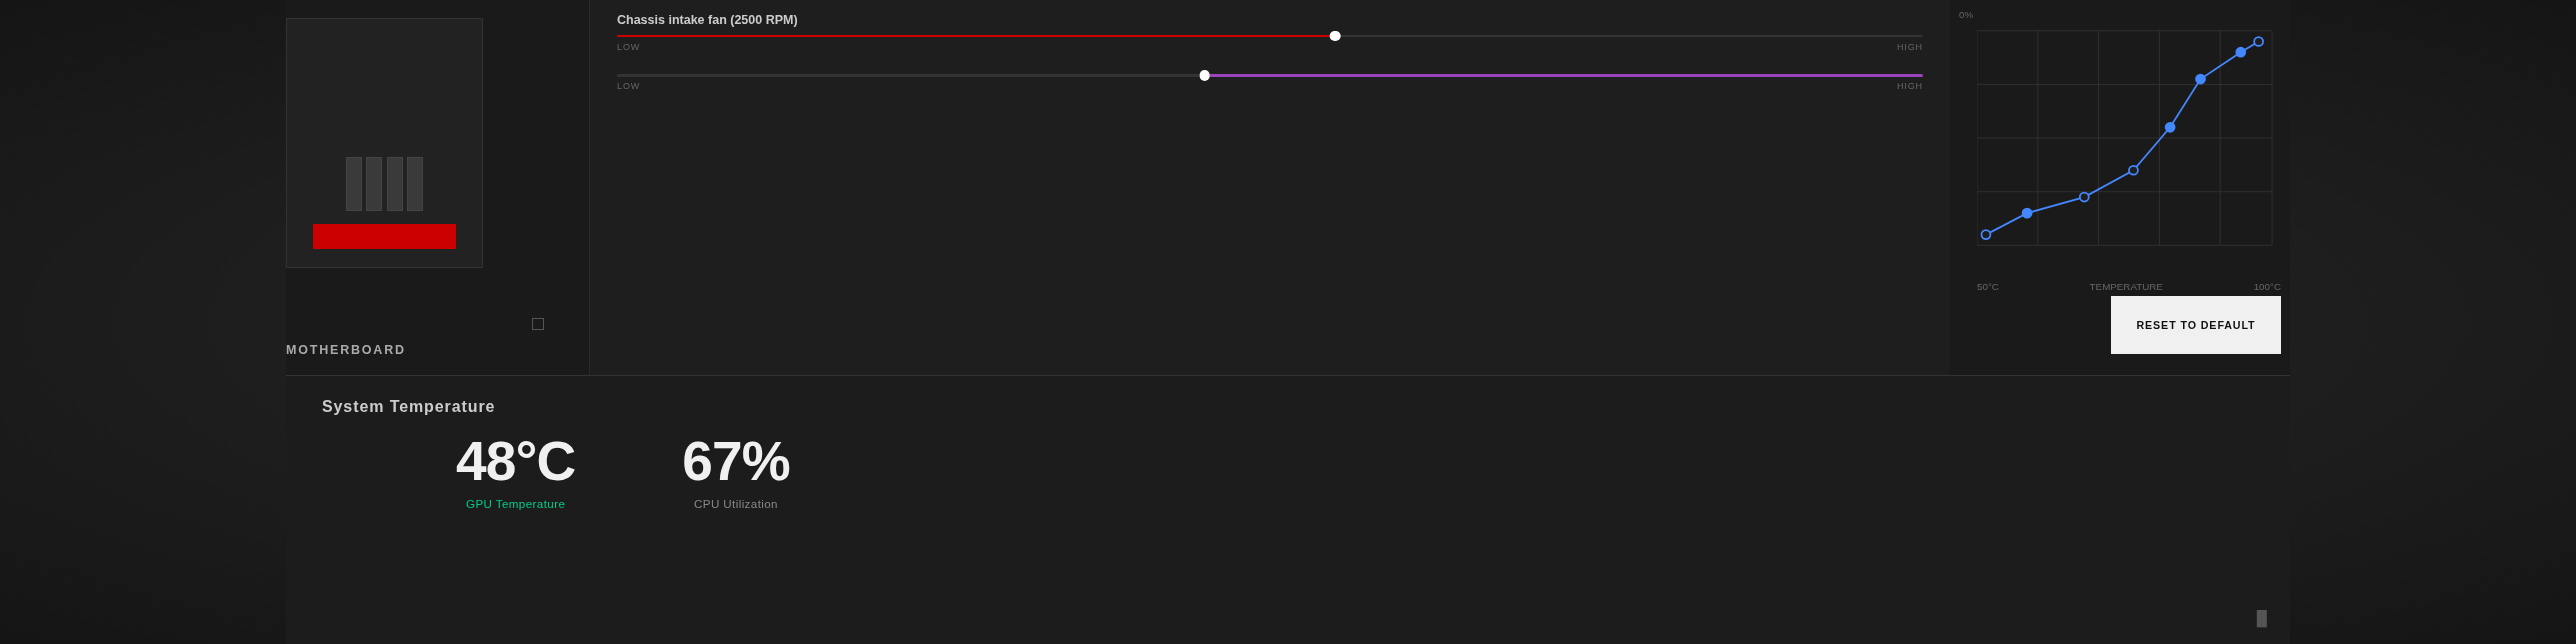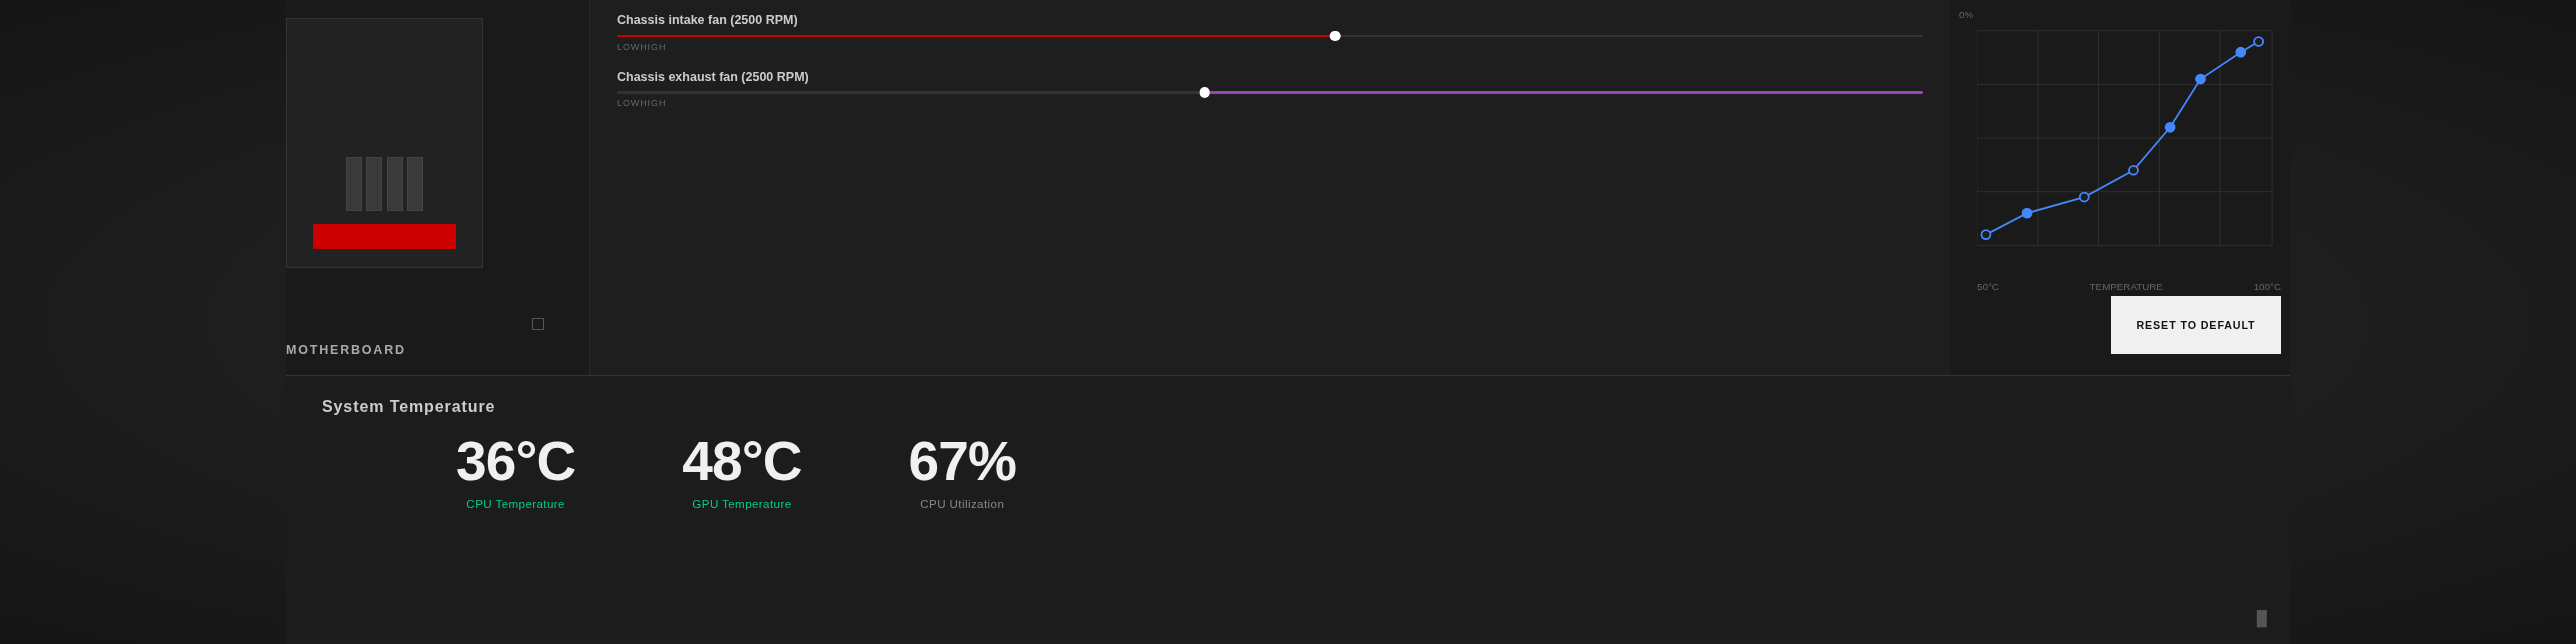--- a/index.html
+++ b/index.html
@@ -118,21 +118,21 @@
       font-weight: bold;
     }
 
     .fan-name {
       color: #ccc;
       font-size: 12.5px;
     }
 
     .fan-range-labels {
       display: flex;
-      justify-content: flex-start;
+      justify-content: space-between;
       margin-top: 3.6px;
     }
 
     .range-label {
       color: #666;
       font-size: 9px;
       letter-spacing: 0.9px;
     }
 
     .slider-track {
@@ -319,23 +319,20 @@
         <div class="slider-track red-track">
           <div class="slider-thumb red-thumb"></div>
         </div>
         <div class="fan-range-labels">
           <span class="range-label">LOW</span>
           <span class="range-label">HIGH</span>
         </div>
       </div>
 
       <div class="fan-control">
-        <div class="fan-header">
-          <span class="fan-name">Chassis exhaust fan (2500 RPM)</span>
-        </div>
         <div class="slider-track purple-track">
           <div class="slider-thumb purple-thumb"></div>
         </div>
         <div class="fan-range-labels">
           <span class="range-label">LOW</span>
           <span class="range-label">HIGH</span>
         </div>
       </div>
 
     </div>
@@ -378,24 +375,20 @@
       <button class="reset-btn">RESET TO DEFAULT</button>
     </div>
 
   </div>
 
   <div class="bottom-section">
     <span class="section-title">System Temperature</span>
 
     <div class="temp-metrics">
 
-      <div class="metric-item">
-        <span class="metric-value">36°C</span>
-        <span class="metric-label green">CPU Temperature</span>
-      </div>
 
       <div class="metric-item">
         <span class="metric-value">48°C</span>
         <span class="metric-label green">GPU Temperature</span>
       </div>
 
       <div class="metric-item">
         <span class="metric-value">67%</span>
         <span class="metric-label gray">CPU Utilization</span>
       </div>

